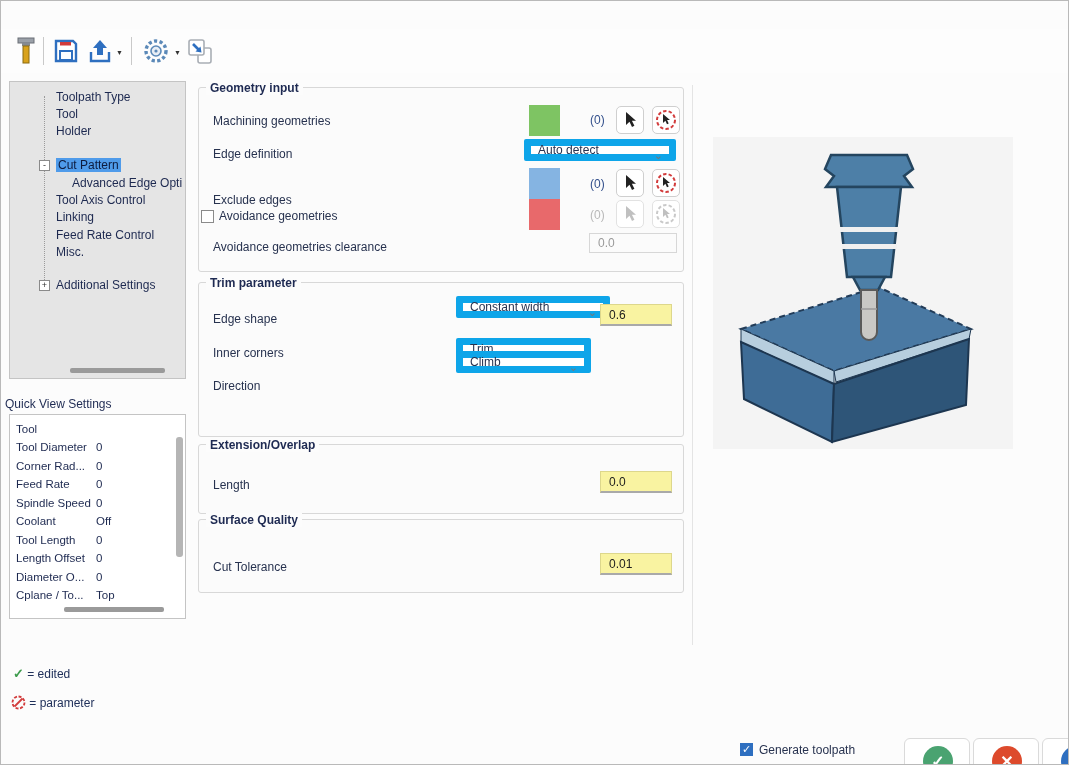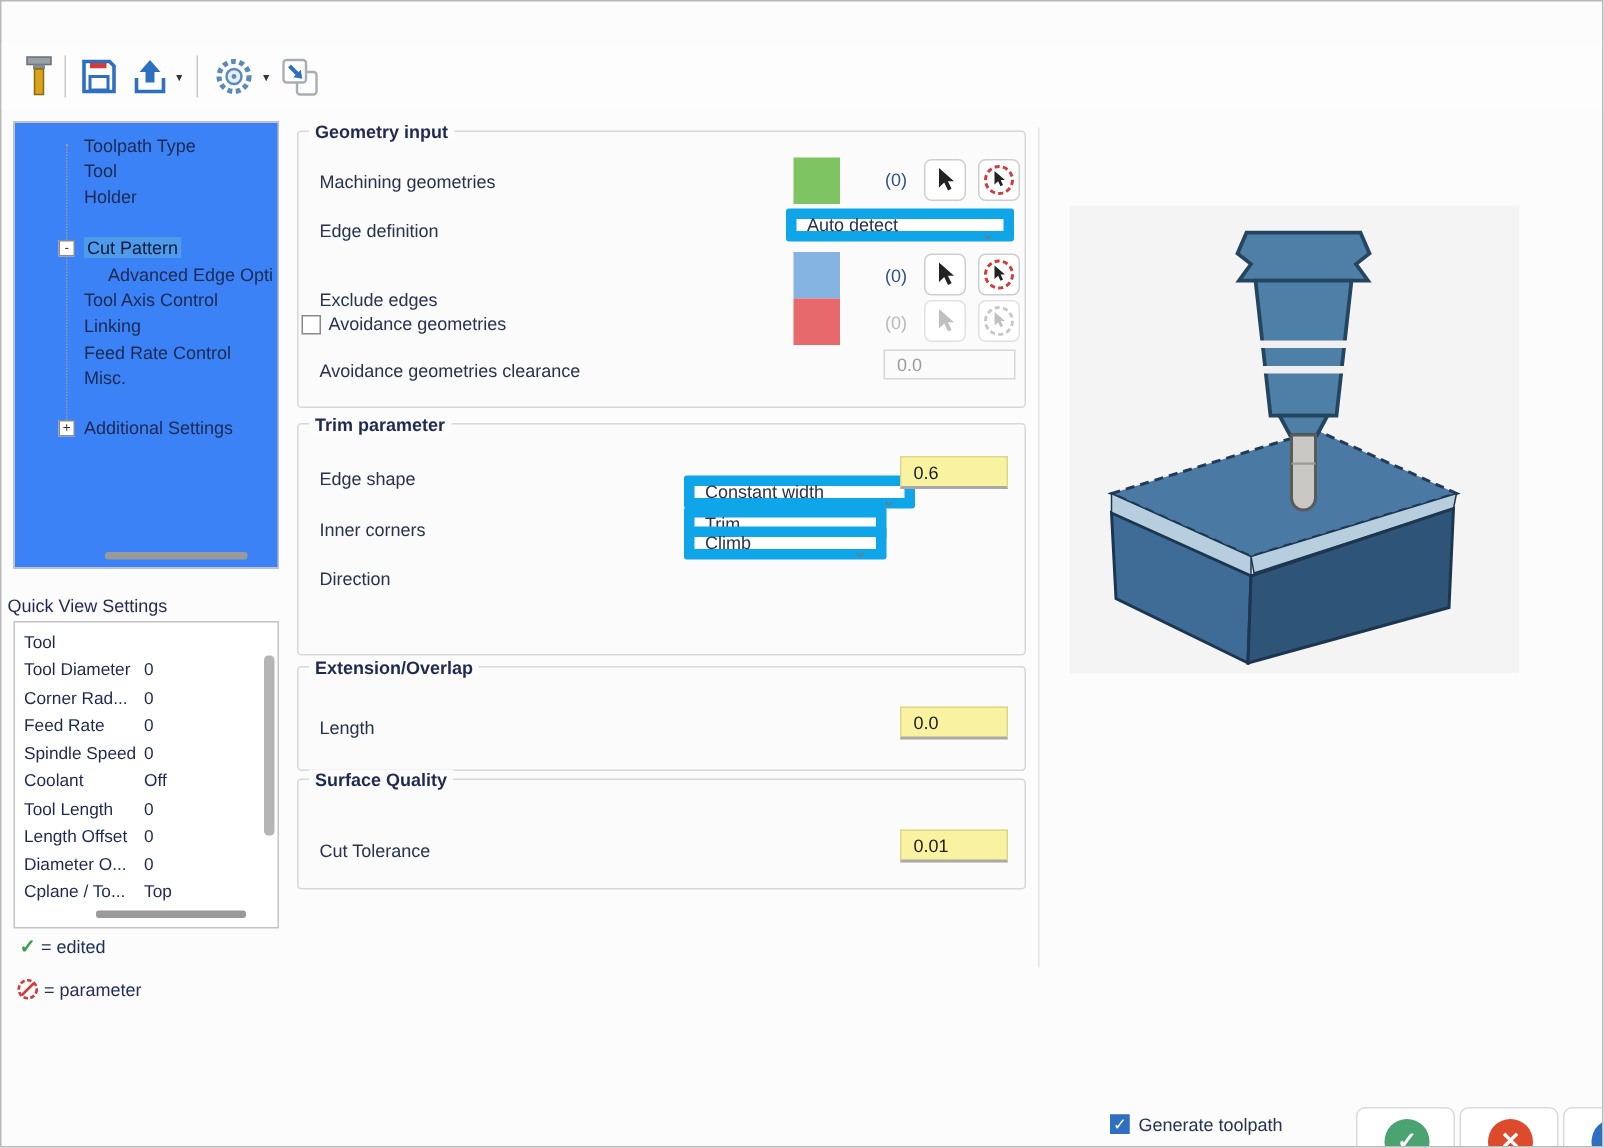--- a/index.html
+++ b/index.html
@@ -11,41 +11,41 @@
             border-bottom:2px solid #2e2e2e;}
   .title-text{position:absolute;left:36px;top:6px;font-size:13px;color:#1b1b1b;}
   .logo{position:absolute;left:11px;top:5px;}
   
   .toolbar{position:absolute;left:0;top:28px;width:100%;height:44px;background:#fdfdfd;}
   .tbtn{position:absolute;top:6px;width:30px;height:32px;display:flex;align-items:center;
         justify-content:center;border-radius:3px;}
   .tsep{position:absolute;top:8px;width:1px;height:28px;background:#c9c9c9;}
   .caret{position:absolute;top:20px;font-size:7px;color:#333;}
   
-  .tree{position:absolute;left:8px;top:80px;width:177px;height:298px;background:#3b82f6;
+  .tree{position:absolute;left:8px;top:80px;width:177px;height:298px;background:#e5e5e5;
         border:1px solid #c4c4c4;box-sizing:border-box;}
   .tree-vline{position:absolute;left:34px;top:14px;height:190px;border-left:1px dotted #9a9a9a;}
   .titem{position:absolute;left:46px;height:15px;font-size:12px;color:#1d2950;white-space:nowrap;
          overflow:hidden;max-width:125px;}
   .titem::before{content:"";position:absolute;left:-12px;top:8px;width:10px;border-top:1px dotted #9a9a9a;}
   .titem.lvl2{left:62px;max-width:110px;}
   .titem.lvl2::before{left:-26px;width:24px;}
   .titem .sel{background:#4f9bea;color:#0d1b3e;padding:0 2px;}
   .texp{position:absolute;width:9px;height:9px;border:1px solid #8a8a8a;background:#fff;
         font-size:9px;line-height:8px;text-align:center;color:#333;}
   .hthumb{position:absolute;height:5px;background:#9a9a9a;border-radius:2px;}
   .vthumb{position:absolute;width:7px;background:#b5b5b5;border-radius:3px;}
   
   .qv-label{position:absolute;left:4px;top:396px;font-size:12px;color:#1e2a52;}
   .qv-box{position:absolute;left:8px;top:413px;width:177px;height:205px;background:#fff;
           border:1px solid #c4c4c4;box-sizing:border-box;}
   .qvrow-name{position:absolute;left:6px;font-size:11.5px;color:#1d2950;white-space:nowrap;}
   .qvrow-val{position:absolute;left:86px;font-size:11.5px;color:#1d2950;}
   
-  .legend-row{position:absolute;font-size:12px;color:#20305a;}
+  .legend-row{position:absolute;font-size:12px;color:#20305a;margin-top:43px;}
   .lg-check{color:#3f9c4e;font-weight:bold;font-size:13px;}
   
   .group{position:absolute;border:1px solid #d8d8d8;border-radius:3px;background:#fbfbfb;}
   .gtitle{position:absolute;font-size:12px;font-weight:700;color:#1e2a52;background:#fcfcfc;
           padding:0 4px;}
   .lbl{position:absolute;font-size:12px;color:#27324f;white-space:nowrap;}
   .count{position:absolute;font-size:12px;color:#33508c;}
   .count.dis{color:#b9b9b9;}
   .swatch{position:absolute;width:31px;height:31px;}
   .iconbtn{position:absolute;width:28px;height:28px;background:#fff;border:1px solid #cfcfcf;
@@ -233,21 +233,21 @@
 
   <span class="lbl" style="left:212px;top:239px">Avoidance geometries clearance</span>
   <div class="gfield" style="left:588px;top:232px;width:88px">
     <span>0.0</span>
   </div>
 
   <div class="group" style="left:197px;top:281px;width:484px;height:153px"></div>
   <span class="gtitle" style="left:205px;top:275px">Trim parameter</span>
 
   <span class="lbl" style="left:212px;top:311px">Edge shape</span>
-  <div class="dd" style="left:455px;top:316px;width:154px">
+  <div class="dd" style="left:455px;top:295px;width:154px">
     <span>Constant width</span>
     <span class="chev">⌄</span>
   </div>
   <div class="yfield" style="left:599px;top:303px;width:72px">
     <span>0.6</span>
   </div>
 
   <span class="lbl" style="left:212px;top:345px">Inner corners</span>
   <div class="dd" style="left:455px;top:337px;width:135px">
     <span>Trim</span>

